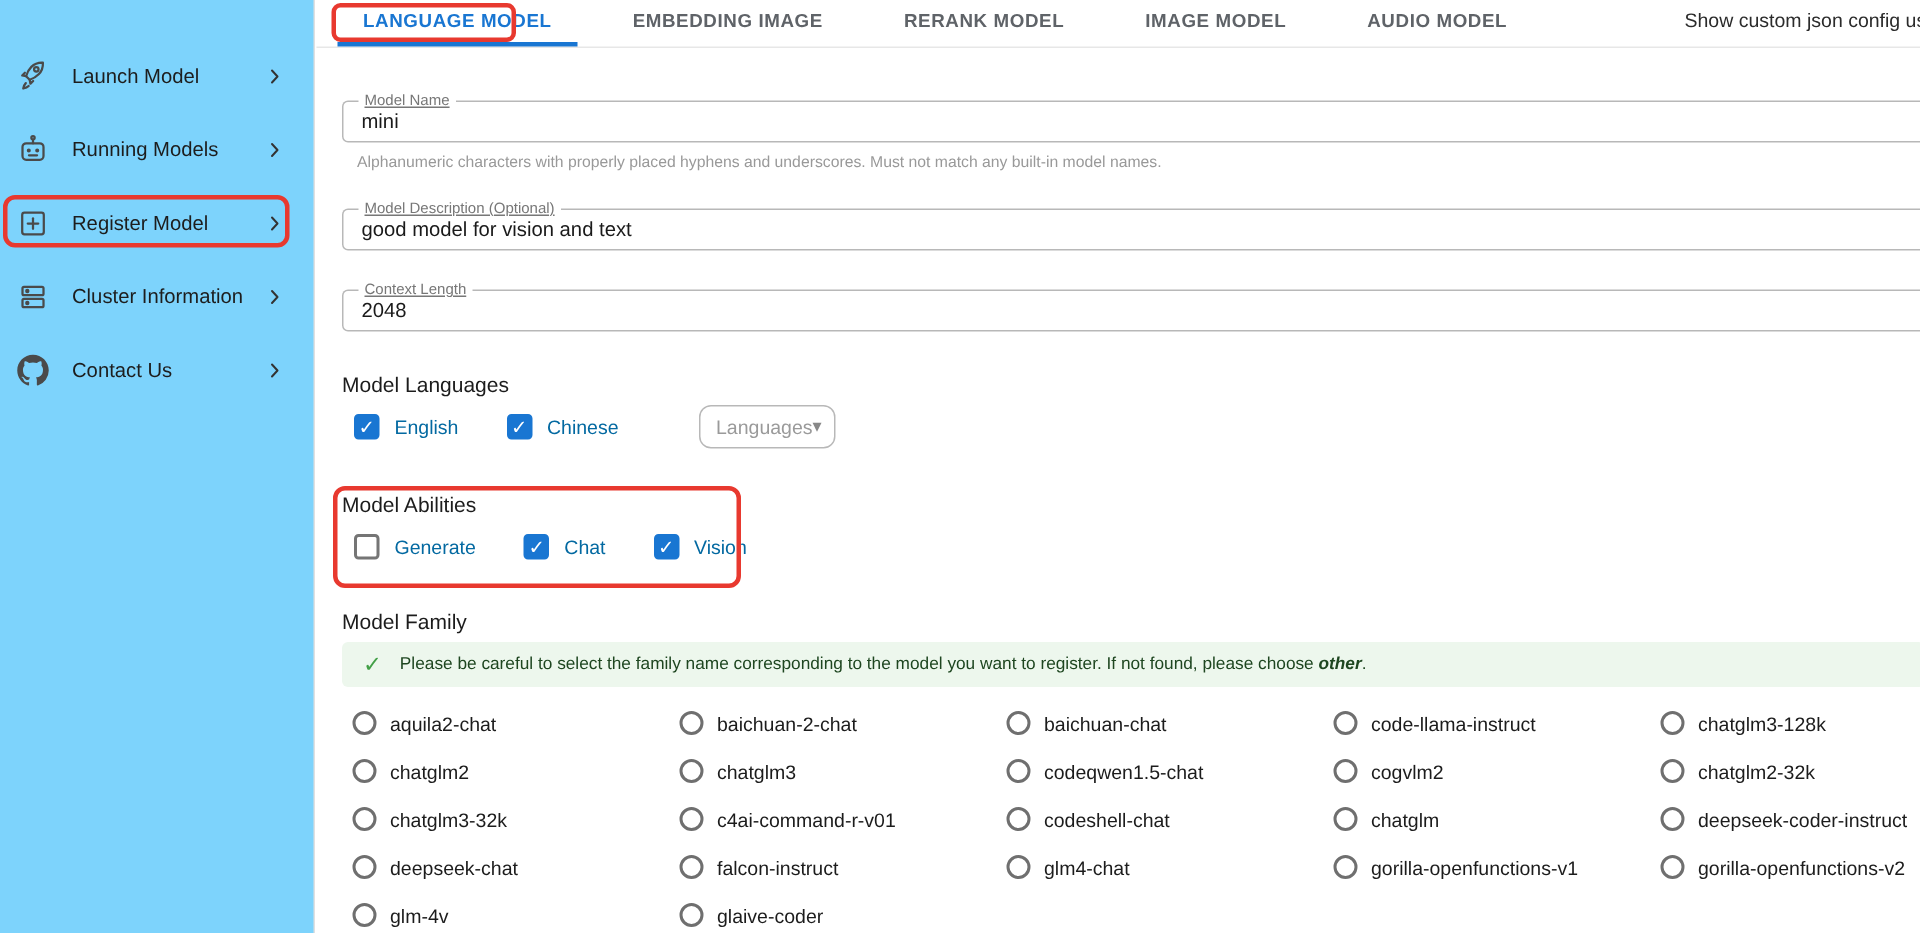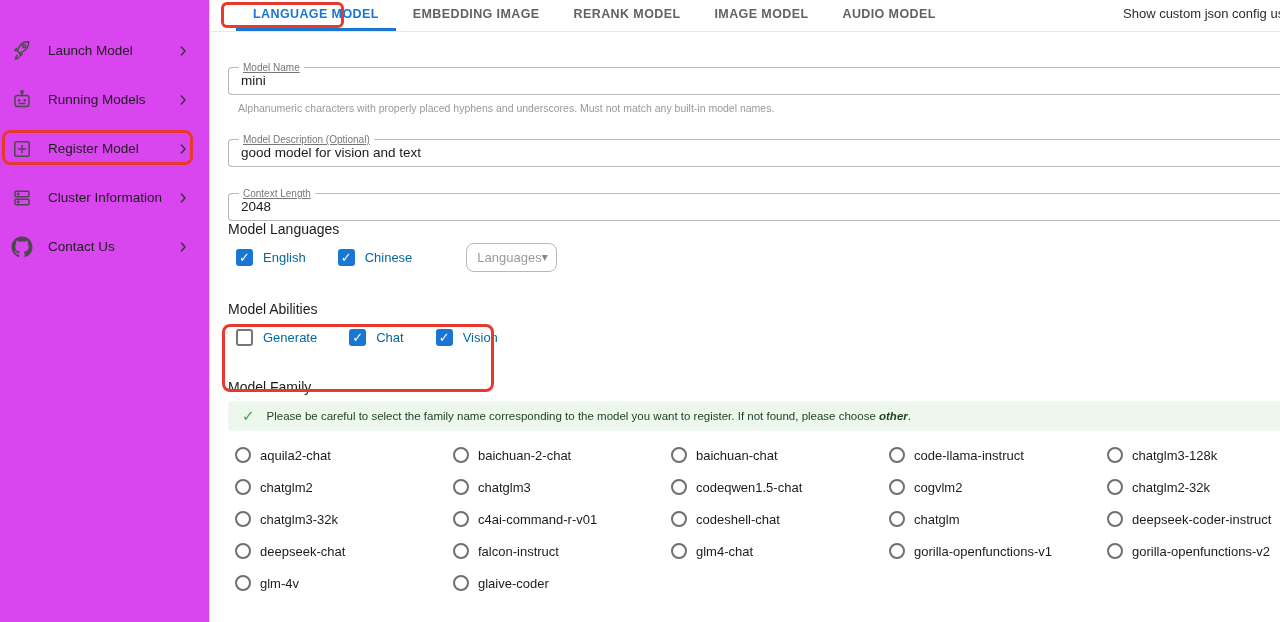--- a/index.html
+++ b/index.html
@@ -2,31 +2,31 @@
 <html><head>
 <meta charset="utf-8">
 <style>
   * { margin:0; padding:0; box-sizing:border-box; }
   html,body { width:1280px; height:622px; overflow:hidden; background:#fff;
     font-family:"Liberation Sans","DejaVu Sans",sans-serif; color:#1a1a1a; }
   .root { position:relative; width:1280px; height:622px; }
 
   
   .sidebar { position:absolute; left:0; top:0; width:210px; height:622px;
-    border-right:1px solid #e0e0e0; background:#d946ef; padding-top:26px; }
+    border-right:1px solid #e0e0e0; background:#7dd3fc; padding-top:26px; }
   .side-item { height:49px; display:flex; align-items:center;
     padding:0 18px 0 10px; cursor:pointer; }
   .side-item .ic { width:24px; height:24px; margin-right:14px; flex:0 0 24px; }
   .side-item .lbl { font-size:13.5px; color:#1d1d1d; }
   .side-item .chev { margin-left:auto; width:16px; height:16px; }
 
   
   .main { position:absolute; left:211px; top:0; width:1069px; height:622px; }
   .tabbar { position:relative; height:32px; border-bottom:1px solid #e7e7e7;
-    display:flex; align-items:stretch; padding-left:25px; }
+    display:flex; align-items:stretch; padding-left:14px;gap:20px; }
   .tab { display:flex; align-items:center; padding:0 17px; font-size:12.5px;
     font-weight:bold; letter-spacing:.4px; color:#5f6368; cursor:pointer;
     border-bottom:3px solid transparent; white-space:nowrap; }
   .tab.active { color:#1976d2; border-bottom-color:#1976d2; }
   .toplink { position:absolute; left:912px; top:6px; font-size:13px;
     color:#2b2b2b; white-space:nowrap; cursor:pointer; }
 
   .form { padding-left:17px; }
 
   .ofield { position:relative; width:1080px; height:28px;
@@ -35,21 +35,21 @@
     padding:0 4px; font-size:10px; color:#777; line-height:13px;text-decoration:underline; }
   .fvalue { display:block; line-height:26px; padding-left:12px;
     font-size:13.5px; color:#1a1a1a; }
   .fhelper { margin:7px 0 0 10px; font-size:10.5px; color:#999; }
 
   #f-name { margin-top:35px; }
   #f-desc { margin-top:25px; }
   #f-ctx  { margin-top:26px; }
 
   .sec-heading { font-size:14px; color:#1c1c1c; }
-  #langs-heading { }
+  #langs-heading { margin-top:27px; }
   .check-row { display:flex; align-items:center; margin-top:8px; height:24px;
     padding-left:8px; }
   .cb { display:flex; align-items:center; margin-right:32px; cursor:pointer; }
   .cb .box { width:17px; height:17px; border:2px solid #757575; border-radius:3px;
     display:flex; align-items:center; justify-content:center; background:#fff; }
   .cb .box.checked { background:#1976d2; border-color:#1976d2; }
   .cb .box .mark { display:none; color:#fff; font-size:13px; font-weight:bold;
     line-height:1; }
   .cb .box.checked .mark { display:block; }
   .cb .cb-label { margin-left:10px; font-size:13px; color:#0369a1; }

